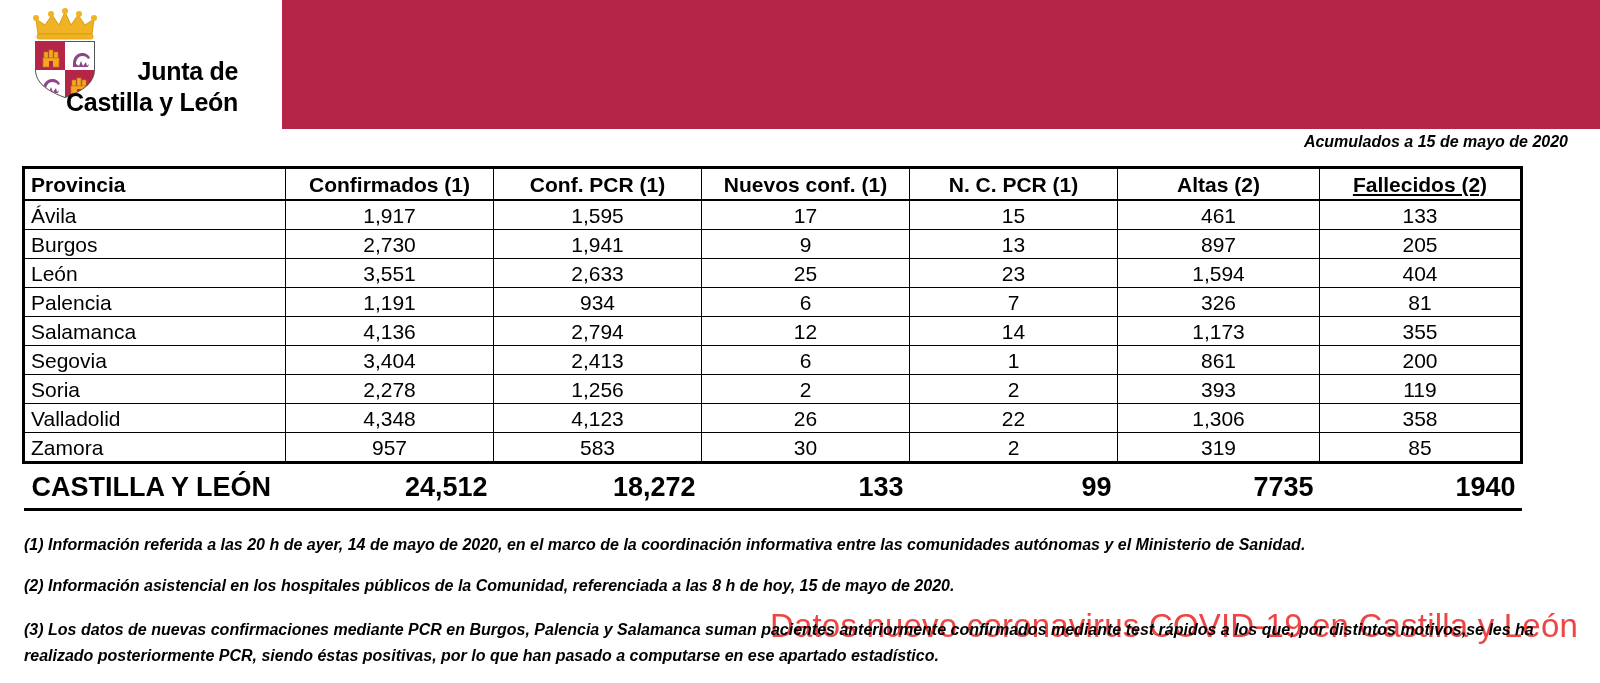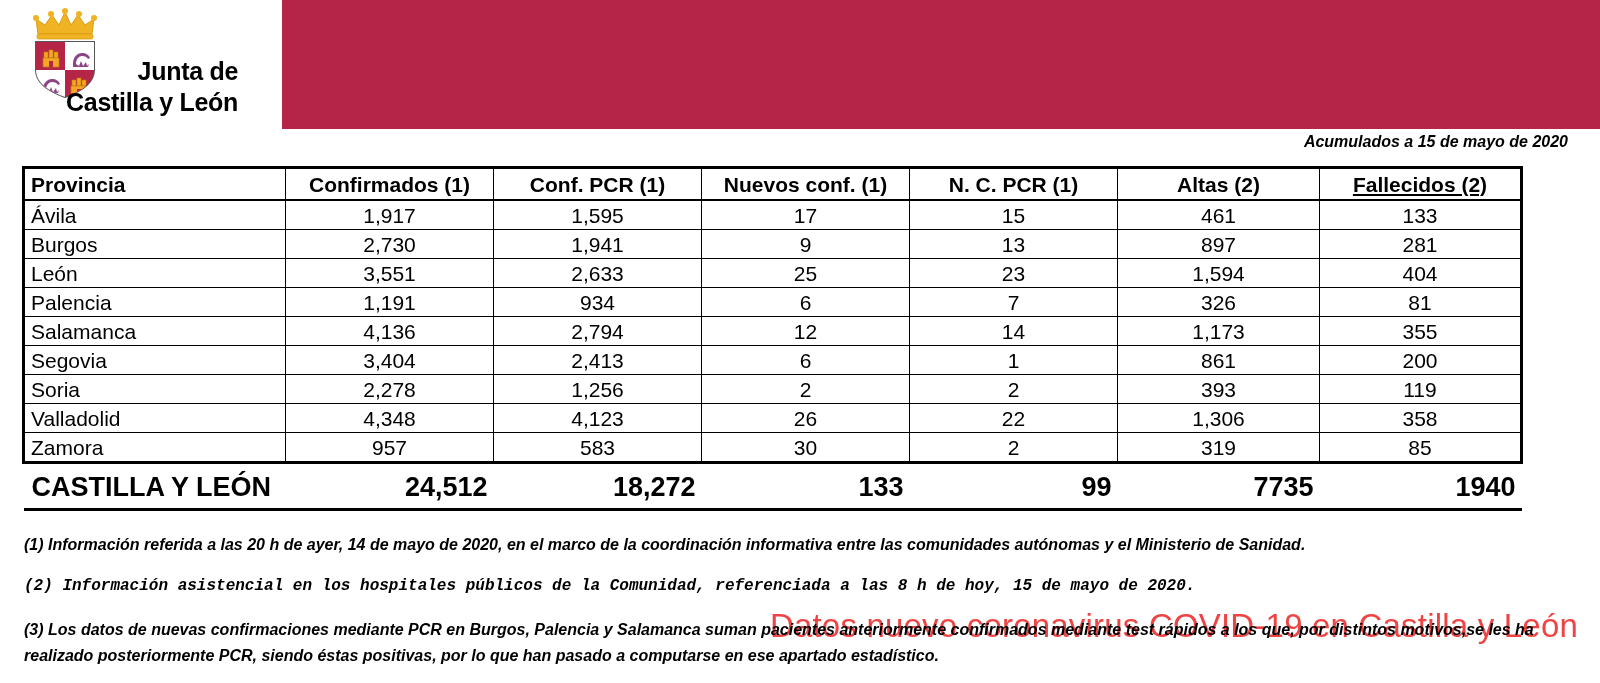--- a/index.html
+++ b/index.html
@@ -138,21 +138,21 @@
   .footnote {
     position: absolute;
     left: 24px;
     font-size: 16px;
     font-style: italic;
     font-weight: bold;
     line-height: 26px;
     width: 1560px;
   }
   #footnote-1 { top: 532px; }
-  #footnote-2 { top: 573px; font-family: Liberation Mono, monospace; }
+  #footnote-2 { top: 573px; }
   #footnote-3 { top: 617px; width: 1520px; }
 </style>
 </head>
 <body>
 
 <div id="header-band"></div>
 <div id="header-title">Datos nuevo coronavirus COVID-19 en Castilla y León</div>
 
 <div id="logo-block">
   <svg id="coat-of-arms" viewBox="0 0 82 92" xmlns="http://www.w3.org/2000/svg">
@@ -243,21 +243,21 @@
       <td class="num">461</td>
       <td class="num">133</td>
     </tr>
     <tr>
       <td class="prov">Burgos</td>
       <td class="num">2,730</td>
       <td class="num">1,941</td>
       <td class="num">9</td>
       <td class="num">13</td>
       <td class="num">897</td>
-      <td class="num">281</td>
+      <td class="num">205</td>
     </tr>
     <tr>
       <td class="prov">León</td>
       <td class="num">3,551</td>
       <td class="num">2,633</td>
       <td class="num">25</td>
       <td class="num">23</td>
       <td class="num">1,594</td>
       <td class="num">404</td>
     </tr>

